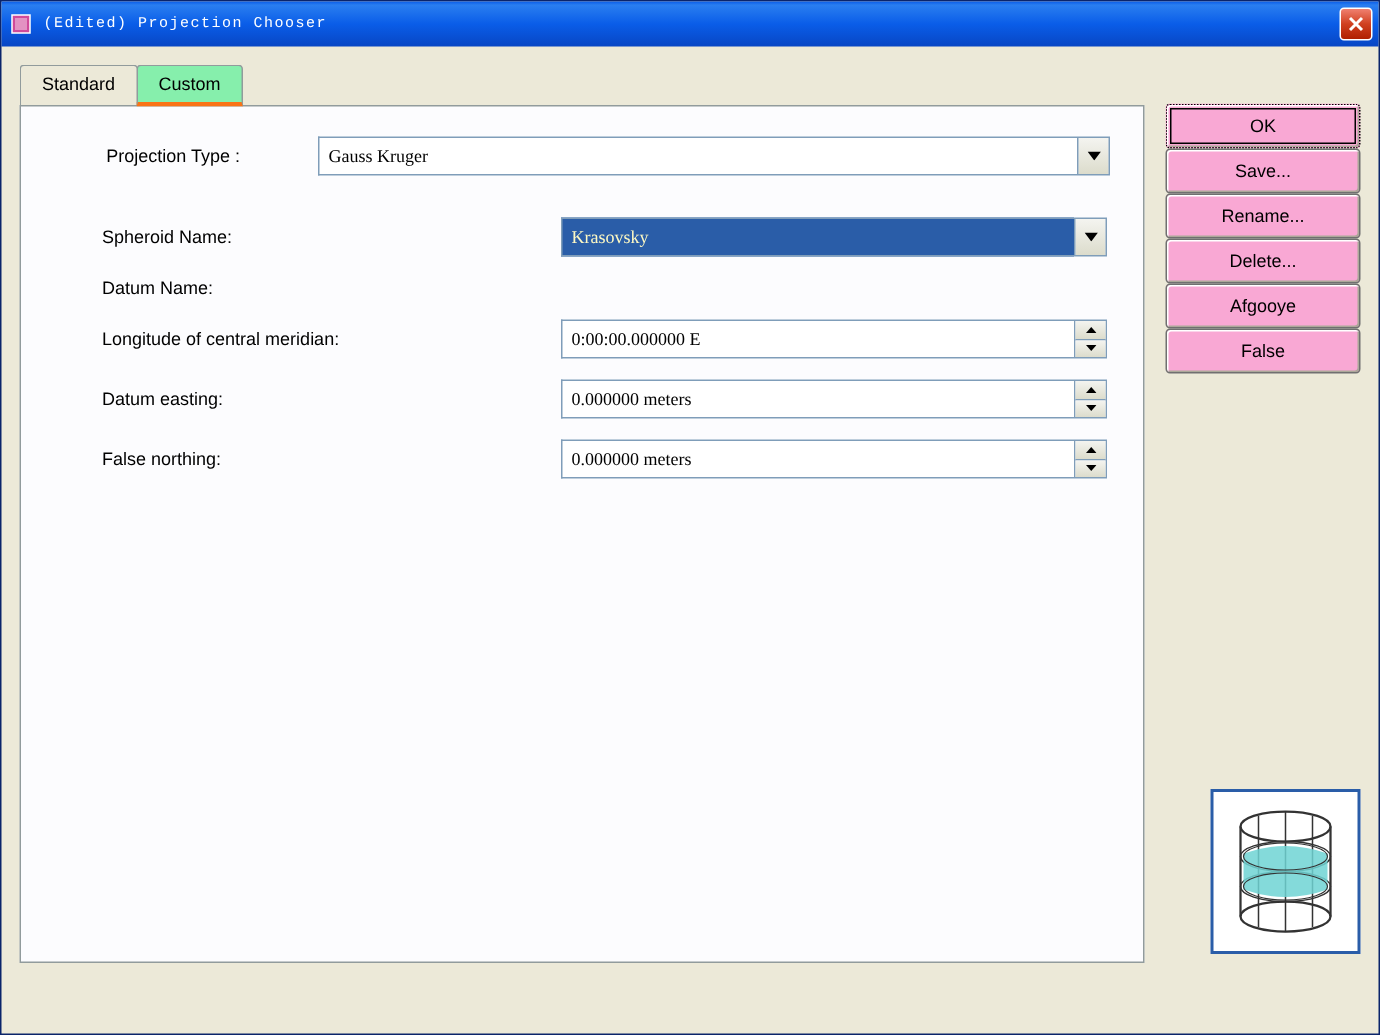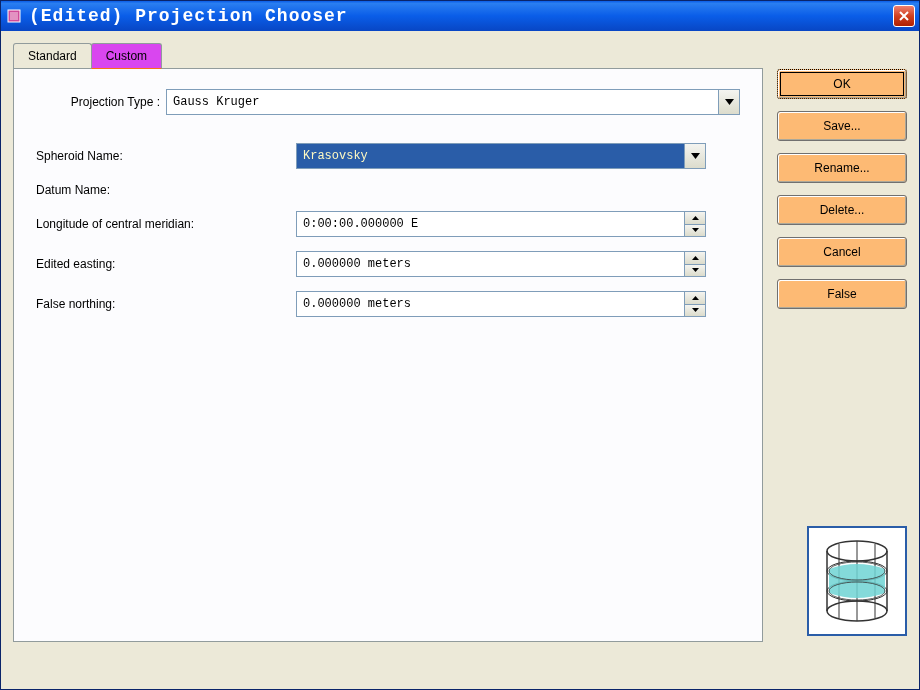--- a/index.html
+++ b/index.html
@@ -30,22 +30,22 @@
 .titlebar-icon {
   width: 18px;
   height: 18px;
   margin-right: 6px;
   display: inline-flex;
   align-items: center;
   justify-content: center;
 }
 .titlebar-title {
   font-family: "Courier New", monospace;
-  font-weight: bold;
-  font-size: 18px;
+  font-weight: normal;
+  font-size: 10px;
   letter-spacing: 1px;
   flex: 1;
 }
 .close-btn {
   width: 22px;
   height: 22px;
   background: linear-gradient(to bottom, #f08070 0%, #d04020 50%, #b02000 100%);
   border: 1px solid #fff;
   border-radius: 3px;
   display: flex;
@@ -75,22 +75,22 @@
   padding: 5px 14px;
   border: 1px solid #919b9c;
   border-bottom: none;
   background: #ece9d8;
   border-radius: 3px 3px 0 0;
   margin-right: -1px;
   cursor: pointer;
   position: relative;
 }
 .tab.active {
-  background: #d946ef;
-  border-bottom: 1px solid #f97316;
+  background: #86efac;
+  border-bottom: 3px solid #f97316;
   margin-bottom: -1px;
   z-index: 3;
 }
 .tab-body {
   border: 1px solid #919b9c;
   background: #fcfcfe;
   flex: 1;
   padding: 20px 22px;
   position: relative;
   z-index: 1;
@@ -99,38 +99,40 @@
   display: flex;
   align-items: center;
   margin-bottom: 14px;
 }
 .form-row.first {
   margin-bottom: 28px;
   justify-content: space-between;
 }
 .label-col {
   width: 260px;
+  margin-left: 32px;
 }
 .field-col {
   flex: 1;
   max-width: 410px;
 }
 .combo, .texticon {
   display: flex;
   width: 100%;
   height: 26px;
 }
 .combo-input {
   flex: 1;
   border: 1px solid #7f9db9;
   border-right: none;
   background: #fff;
   padding: 3px 6px;
-  font-family: Liberation Mono, monospace;
+  font-family: Liberation Serif, serif;
   font-size: 12px;
+  margin-left: 46px;
 }
 .combo-input.selected {
   background: #2a5da8;
   color: #fef9c3;
 }
 .combo-btn {
   width: 22px;
   border: 1px solid #7f9db9;
   background: linear-gradient(to bottom, #f4f4f0, #dcdccc);
   display: flex;
@@ -164,22 +166,21 @@
 .spinner-up { border-bottom: 1px solid #7f9db9; }
 .right-panel {
   width: 130px;
   display: flex;
   flex-direction: column;
   align-items: stretch;
   padding-top: 26px;
 }
 .btn {
   height: 30px;
-  margin-bottom: 12px;
-  background: #fdba74;
+  background: #f9a8d4;
   border: 1px solid #707070;
   border-radius: 3px;
   box-shadow: inset 1px 1px 0 #fff, inset -1px -1px 0 #aca899;
   cursor: pointer;
   font-family: Tahoma, Arial, sans-serif;
   font-size: 12px;
 }
 .btn.default {
   border: 1px dotted #000;
   outline: 1px solid #000;
@@ -273,21 +274,21 @@
                       <path d="M0 0 L7 0 L3.5 4 Z" fill="#000"></path>
                     </svg>
                   </div>
               </div>
             </div>
           </div>
         </div>
 
 
         <div class="form-row">
-          <div class="label-col">Edited easting:</div>
+          <div class="label-col">Datum easting:</div>
           <div class="field-col">
             <div class="texticon">
               <input class="combo-input" value="0.000000 meters" style="">
               <div class="spinner-btns">
                 <div class="spinner-up">
                     <svg width="7" height="4">
                       <path d="M0 4 L7 4 L3.5 0 Z" fill="#000"></path>
                     </svg>
                   </div>
                 <div class="spinner-down">
@@ -322,21 +323,21 @@
         </div>
 
       </div>
     </div>
 
     <div class="right-panel">
       <button class="btn default">OK</button>
       <button class="btn">Save...</button>
       <button class="btn">Rename...</button>
       <button class="btn">Delete...</button>
-      <button class="btn">Cancel</button>
+      <button class="btn">Afgooye</button>
       <button class="btn">False</button>
 
       <div class="logo-box">
         <svg width="80" height="90" viewBox="0 0 80 90">
           <ellipse cx="40" cy="15" rx="30" ry="10" fill="none" stroke="#333" stroke-width="1.5"></ellipse>
           <ellipse cx="40" cy="75" rx="30" ry="10" fill="none" stroke="#333" stroke-width="1.5"></ellipse>
           <line x1="10" y1="15" x2="10" y2="75" stroke="#333" stroke-width="1.5"></line>
           <line x1="70" y1="15" x2="70" y2="75" stroke="#333" stroke-width="1.5"></line>
           <line x1="22" y1="8" x2="22" y2="82" stroke="#333" stroke-width="1"></line>
           <line x1="40" y1="5" x2="40" y2="85" stroke="#333" stroke-width="1"></line>

